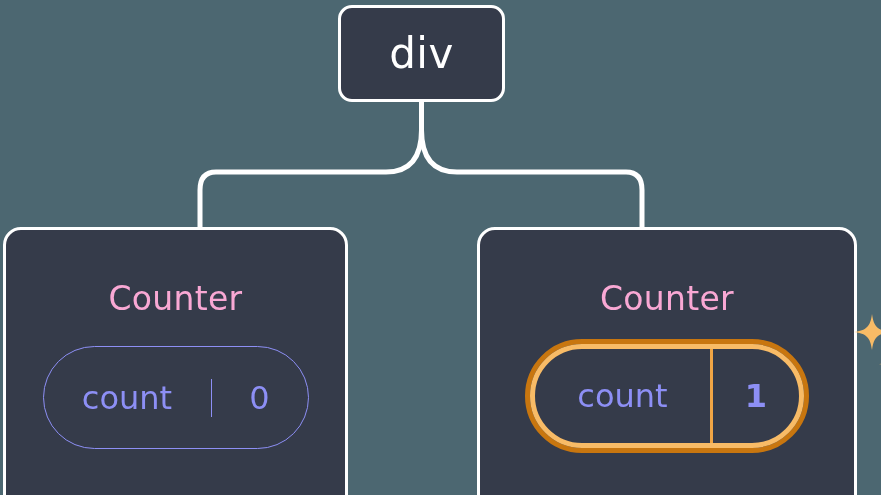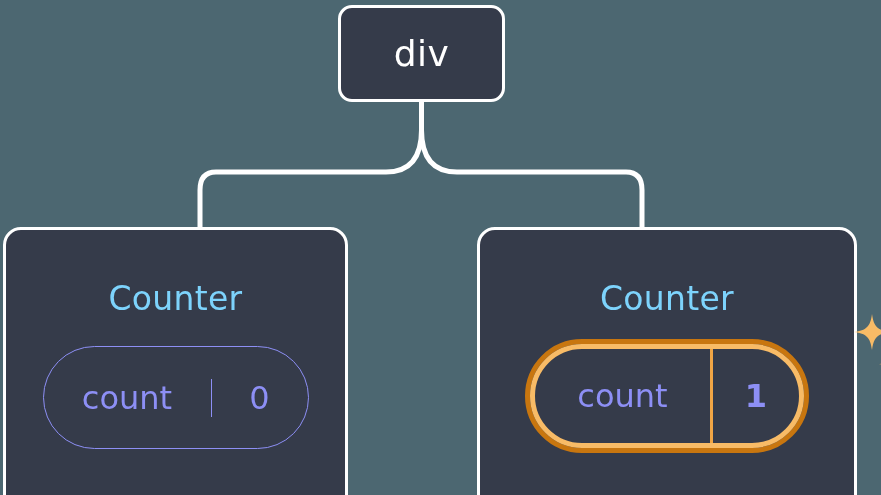--- a/index.html
+++ b/index.html
@@ -41,40 +41,40 @@
   .node-root {
     left: 338px;
     top: 5px;
     width: 167px;
     height: 97px;
     display: flex;
     align-items: center;
     justify-content: center;
   }
   .node-root .node-title {
-    font-size: 36px;
+    font-size: 42px;
     color: #ffffff;
     letter-spacing: 0.4px;
   }
 
   .node-child {
     top: 227px;
     height: 285px;
     border-radius: 18px;
     border-width: 3px;
     display: flex;
     flex-direction: column;
     align-items: center;
   }
   .node-left  { left: 3px;   width: 345px; }
   .node-right { left: 477px; width: 380px; }
 
   .node-child .node-title {
     font-size: 33px;
-    color: #7dd3fc;
+    color: #f9a8d4;
     margin-top: 49px;
     letter-spacing: 0.3px;
   }
 
   
   .pill {
     position: relative;
     box-sizing: border-box;
     display: flex;
     align-items: center;

